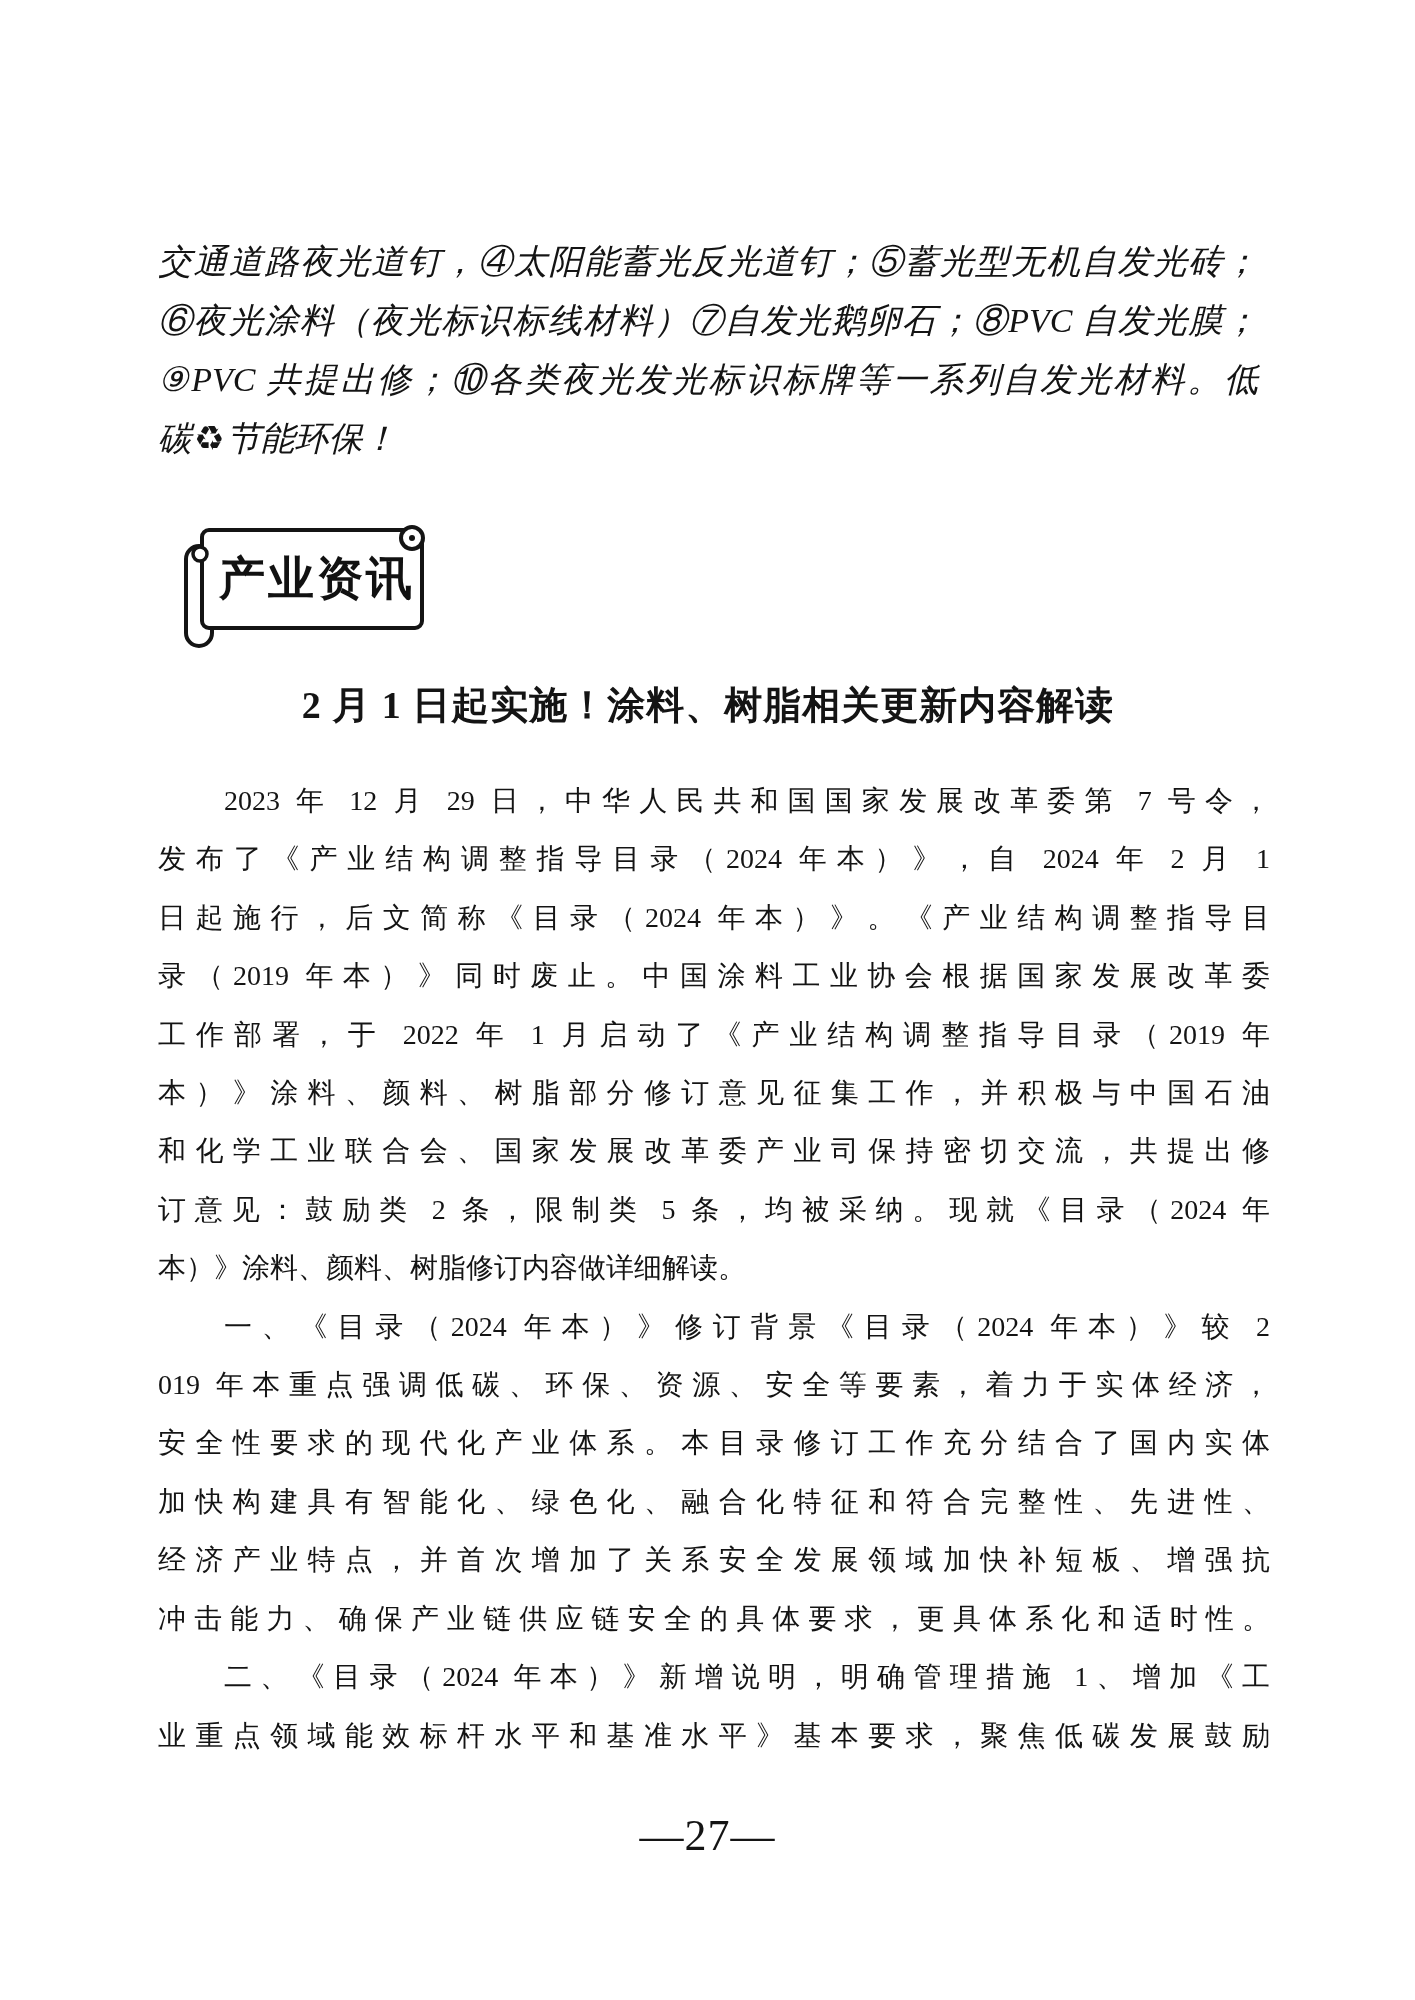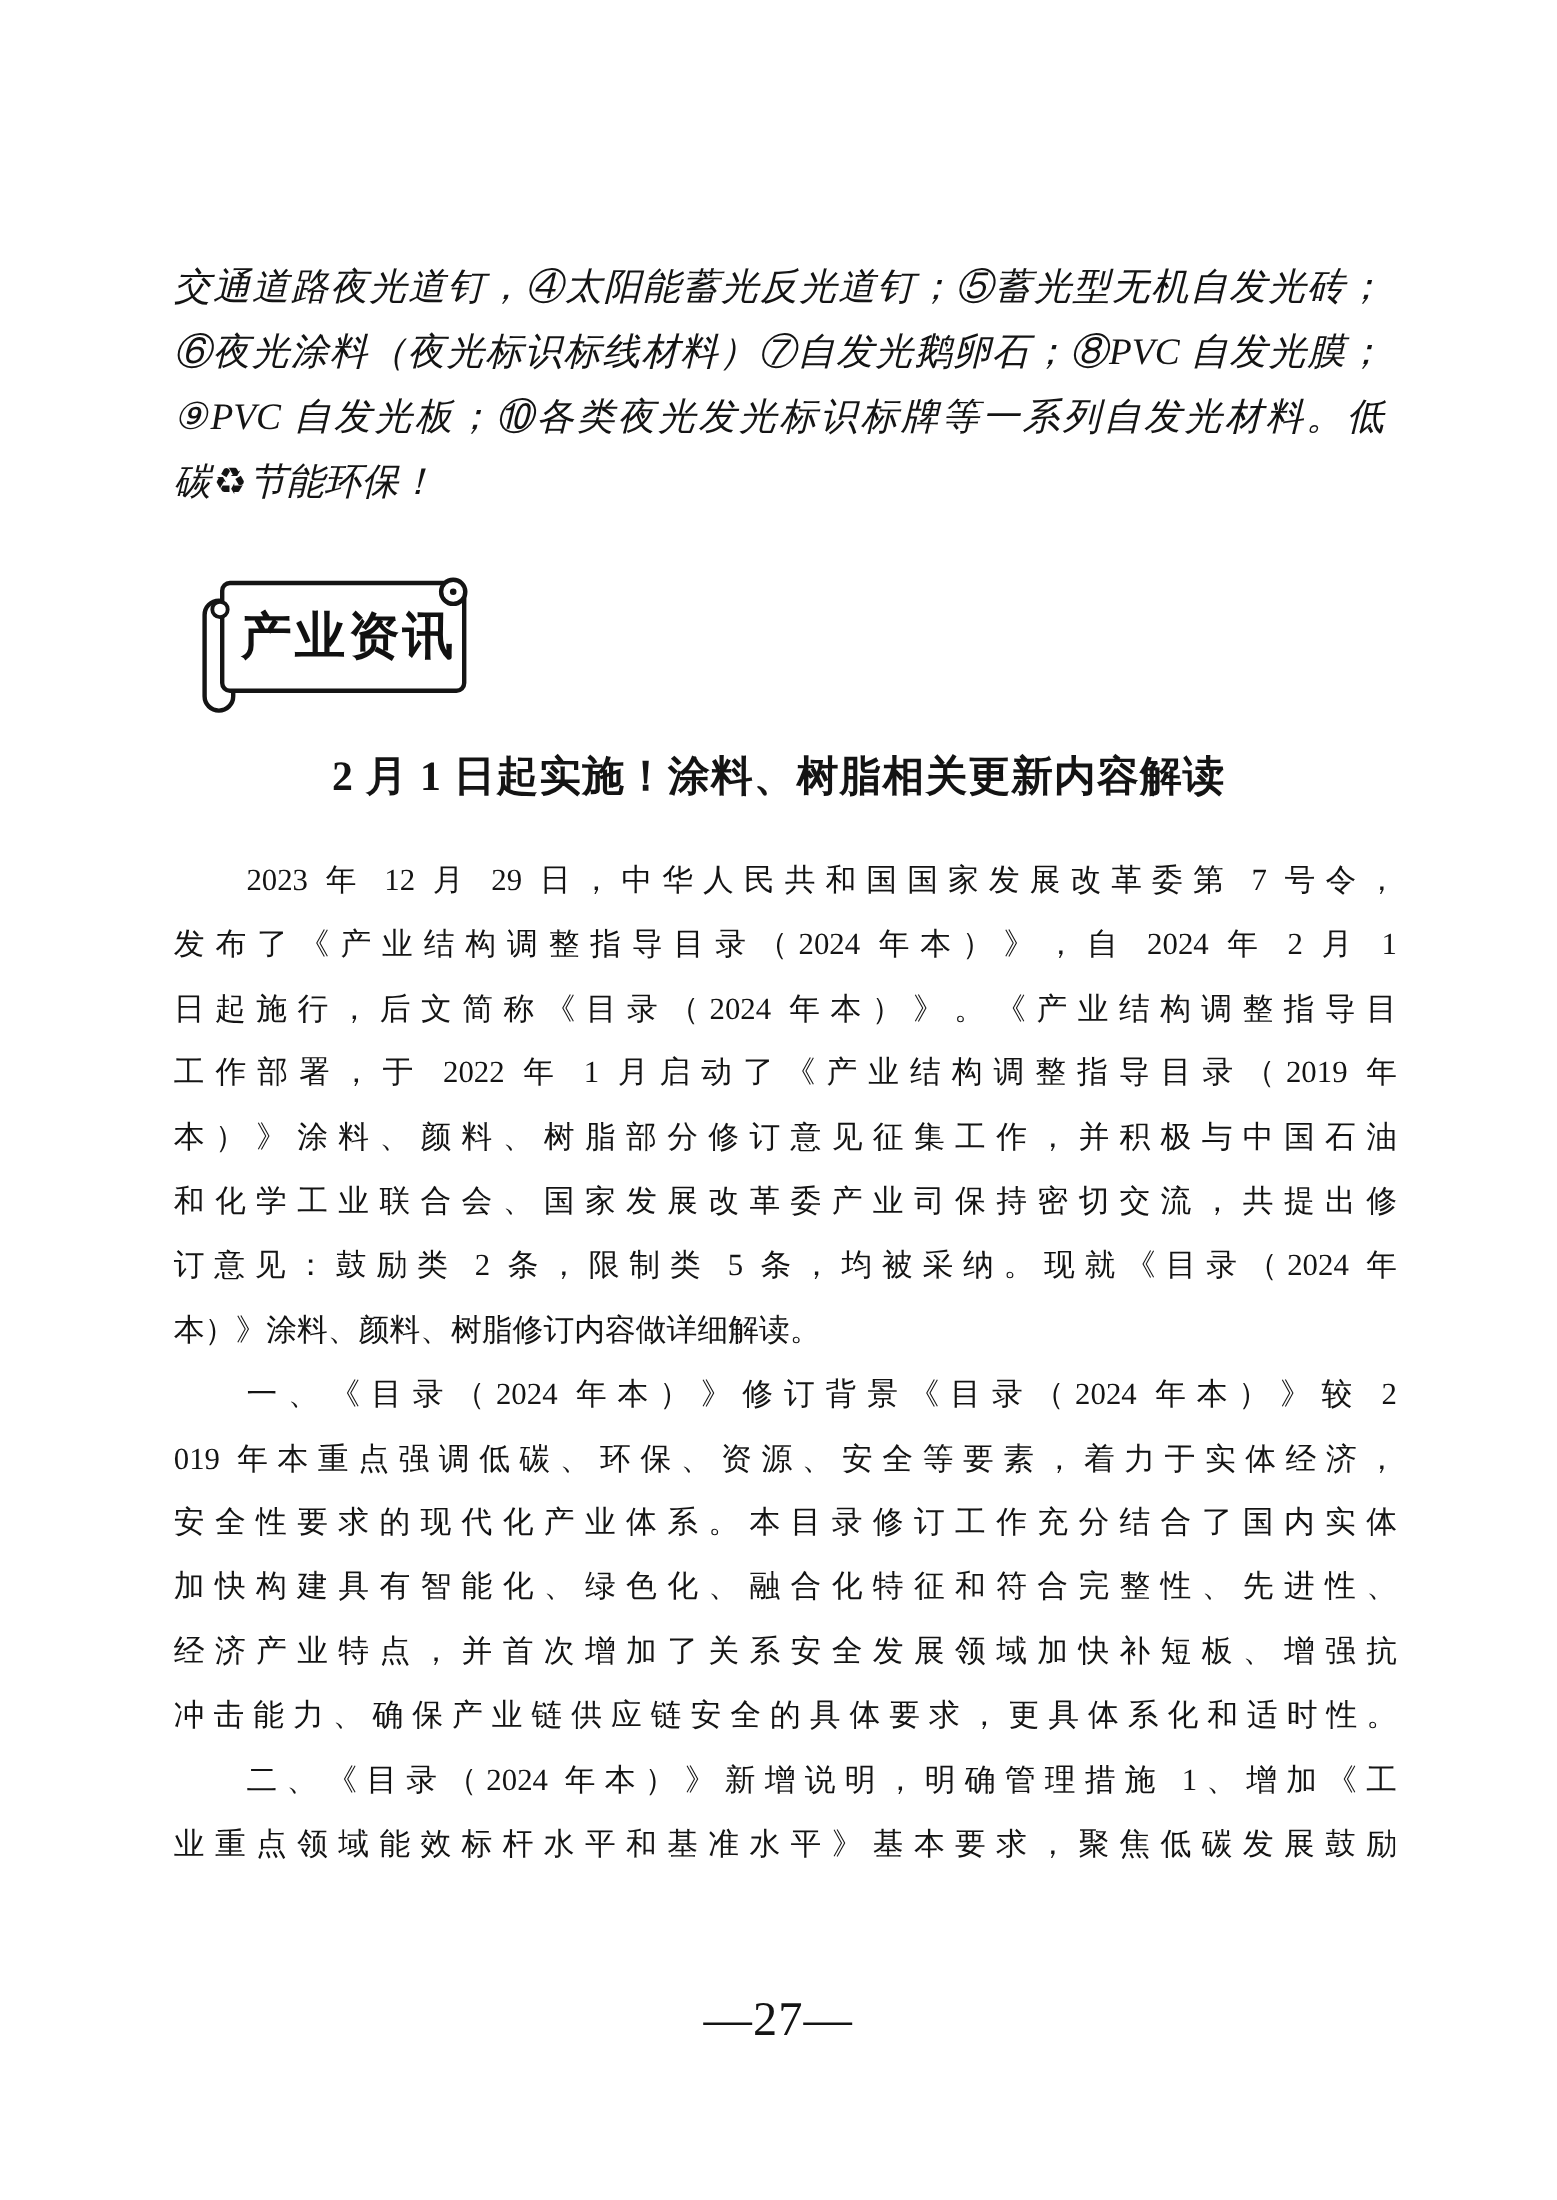--- a/index.html
+++ b/index.html
@@ -61,21 +61,21 @@
   }
 </style>
 </head>
 <body>
 
 <div class="page">
 
   <div class="intro-block">
     <div class="line">交通道路夜光道钉，④太阳能蓄光反光道钉；⑤蓄光型无机自发光砖；</div>
     <div class="line">⑥夜光涂料（夜光标识标线材料）⑦自发光鹅卵石；⑧PVC 自发光膜；</div>
-    <div class="line">⑨PVC 自发光板；⑩各类夜光发光标识标牌等一系列自发光材料。低</div>
+    <div class="line">⑨PVC 共提出修；⑩各类夜光发光标识标牌等一系列自发光材料。低</div>
     <div class="line end"><span>碳</span><span class="recycle">♻</span><span>节能环保！</span></div>
   </div>
 
   <div class="banner">
     <svg width="262" height="142" viewBox="0 0 262 142">
 
       <rect x="6" y="30" width="26" height="100" rx="13" fill="#ffffff" stroke="#141414" stroke-width="4"></rect>
 
       <rect x="22" y="14" width="220" height="98" rx="7" fill="#ffffff" stroke="#141414" stroke-width="4"></rect>
 
@@ -86,20 +86,21 @@
     </svg>
     <div class="banner-label">产业资讯</div>
   </div>
 
   <div class="article-title">2 月 1 日起实施！涂料、树脂相关更新内容解读</div>
 
   <div class="body-block">
     <div class="line indent">2023 年 12 月 29 日，中华人民共和国国家发展改革委第 7 号令，</div>
     <div class="line">发布了《产业结构调整指导目录（2024 年本）》，自 2024 年 2 月 1</div>
     <div class="line">日起施行，后文简称《目录（2024 年本）》。《产业结构调整指导目</div>
+    <div class="line">录（2019 年本）》同时废止。中国涂料工业协会根据国家发展改革委</div>
     <div class="line">工作部署，于 2022 年 1 月启动了《产业结构调整指导目录（2019 年</div>
     <div class="line">本）》涂料、颜料、树脂部分修订意见征集工作，并积极与中国石油</div>
     <div class="line">和化学工业联合会、国家发展改革委产业司保持密切交流，共提出修</div>
     <div class="line">订意见：鼓励类 2 条，限制类 5 条，均被采纳。现就《目录（2024 年</div>
     <div class="line end">本）》涂料、颜料、树脂修订内容做详细解读。</div>
 
     <div class="line indent">一、《目录（2024 年本）》修订背景《目录（2024 年本）》较 2</div>
     <div class="line">019 年本重点强调低碳、环保、资源、安全等要素，着力于实体经济，</div>
     <div class="line">安全性要求的现代化产业体系。本目录修订工作充分结合了国内实体</div>
     <div class="line">加快构建具有智能化、绿色化、融合化特征和符合完整性、先进性、</div>

